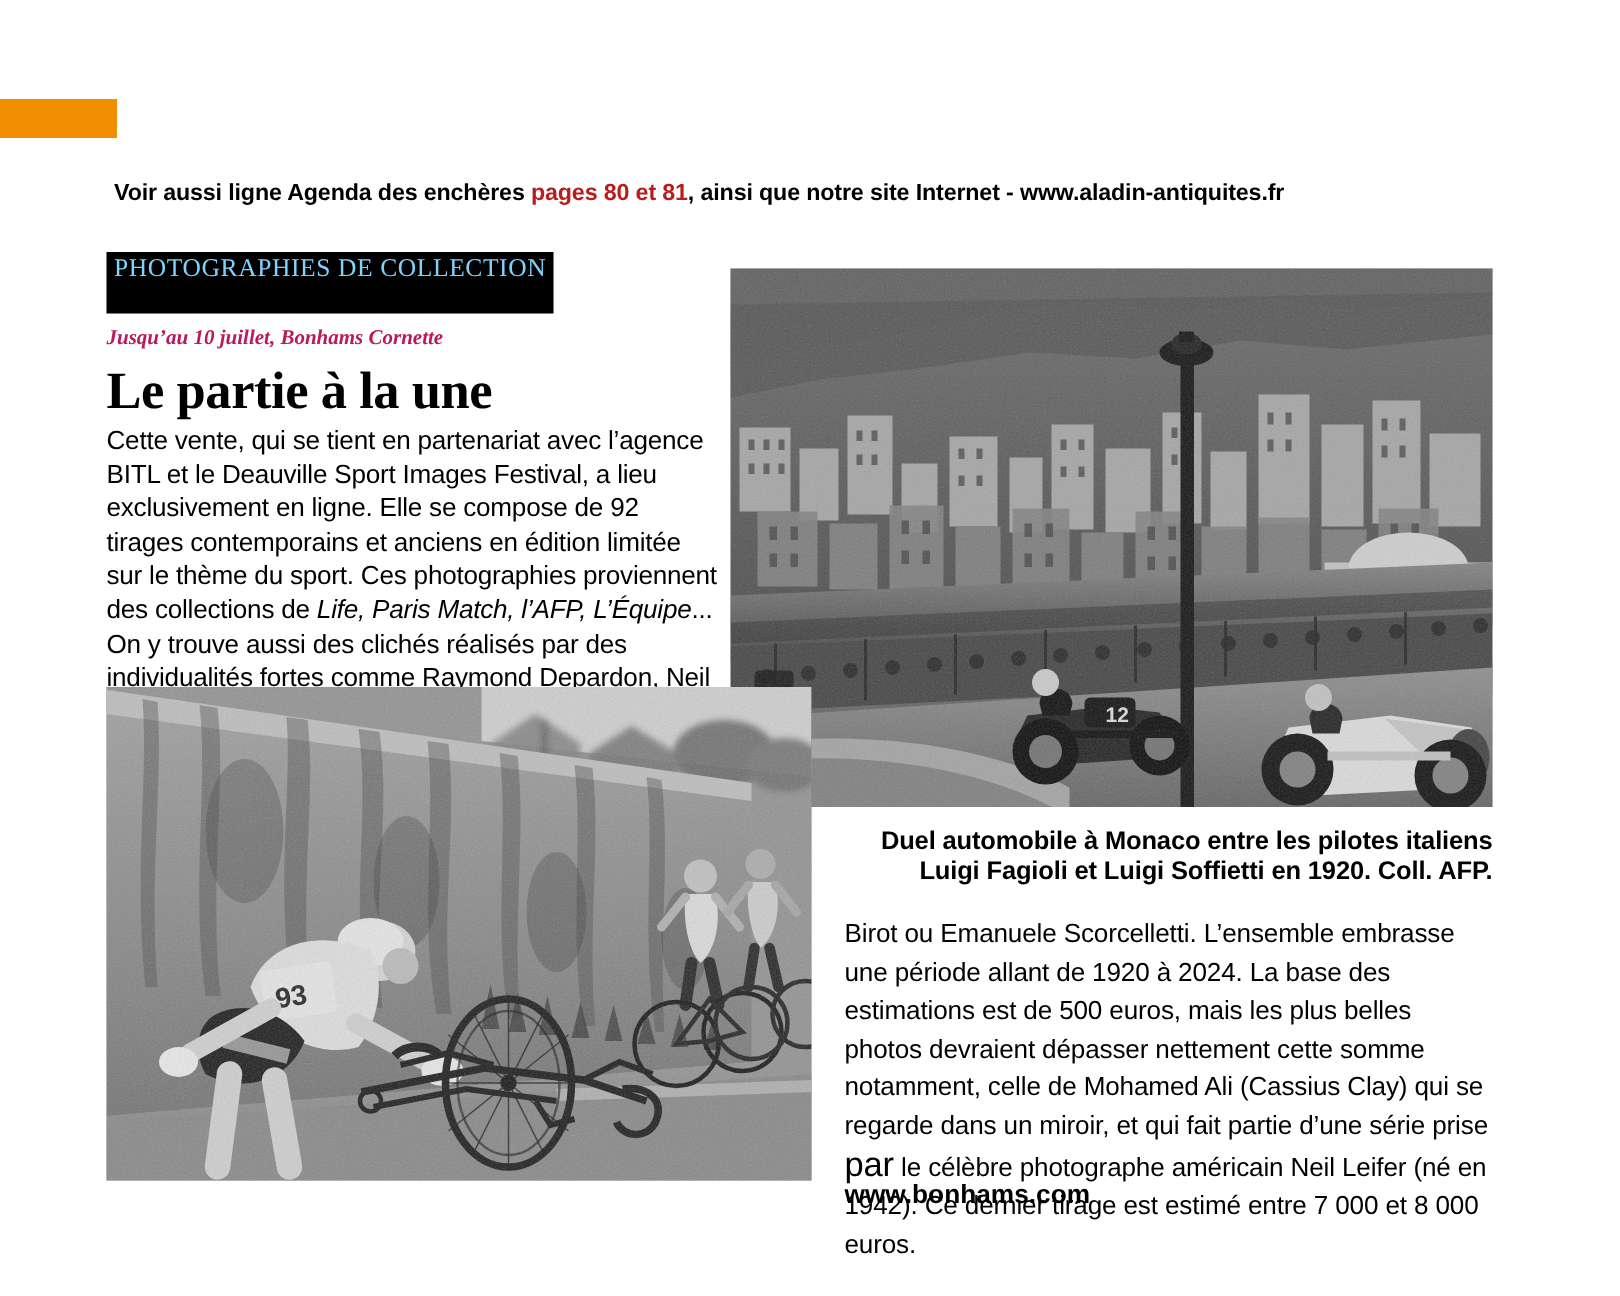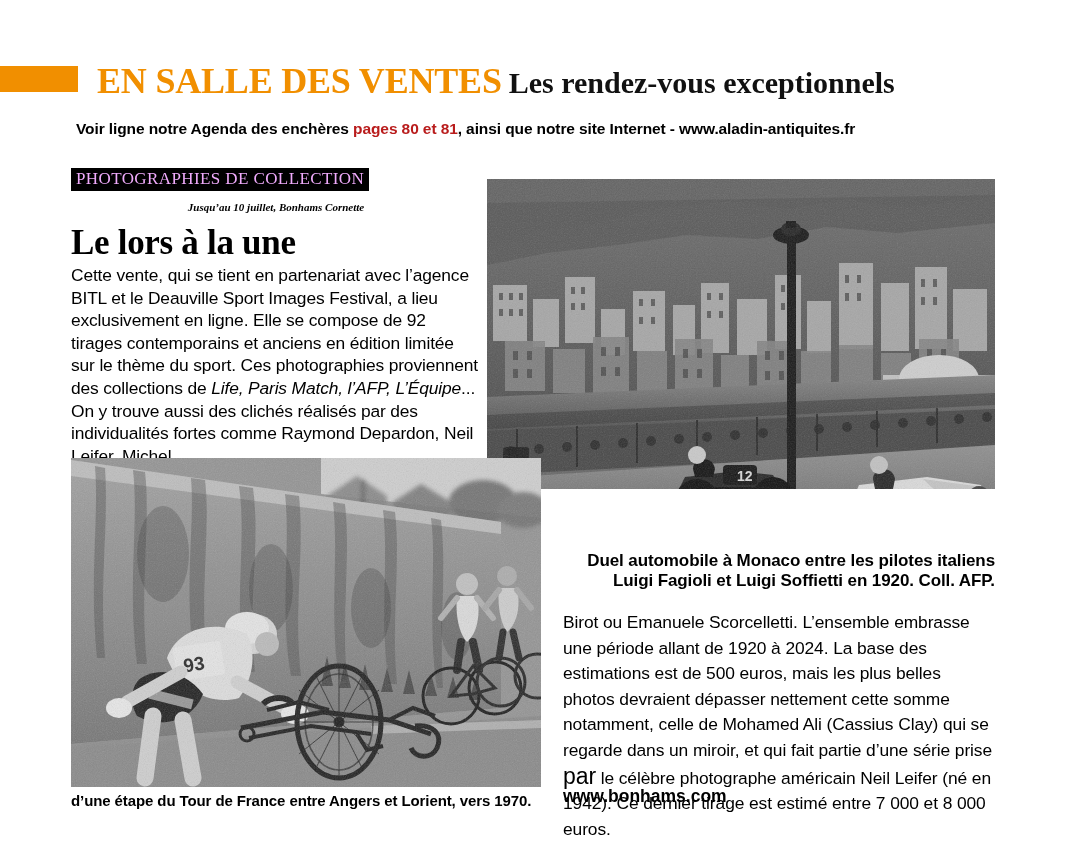--- a/index.html
+++ b/index.html
@@ -68,37 +68,36 @@
   
   #left-col {
     position: absolute;
     left: 71px;
     top: 168px;
     width: 410px;
   }
   #section-banner {
     display: inline-block;
     background: #000000;
-    color: #f0abfc;
+    color: #7dd3fc;
     font-family: "Liberation Serif", serif;
     font-size: 17px;
     line-height: 20px;
-    padding: 1px 5px 2px 5px;
+    padding: 1px 5px 20px 5px;
     letter-spacing: 0.4px;
     white-space: nowrap;
   }
   #sale-dateline {
     margin-top: 6px;
-    color: #000000;
+    color: #be185d;
     font-family: "Liberation Serif", serif;
     font-style: italic;
     font-weight: bold;
-    font-size: 11px;
+    font-size: 14px;
     line-height: 21px;
-    text-align: center;
   }
   #headline {
     margin-top: 5px;
     font-family: "Liberation Serif", serif;
     font-weight: bold;
     font-size: 35px;
     line-height: 39px;
     letter-spacing: -0.3px;
   }
   #left-body {
@@ -109,21 +108,21 @@
     letter-spacing: -0.15px;
   }
   #left-body i { }
 
   
   #monaco-photo {
     position: absolute;
     left: 487px;
     top: 179px;
     width: 508px;
-    height: 310px;
+    height: 359px;
     overflow: hidden;
     background: #6e6e6e;
   }
   #monaco-caption {
     position: absolute;
     left: 560px;
     top: 551px;
     width: 435px;
     text-align: right;
     font-size: 17px;
@@ -172,35 +171,32 @@
     letter-spacing: -0.1px;
   }
 
   svg { display: block; }
 </style>
 </head>
 <body>
 
 <div id="masthead">
   <div id="orange-bar"></div>
-  <div id="masthead-title">
-    <span class="kicker">EN SALLE DES VENTES</span><span class="tagline">Les rendez-vous exceptionnels</span>
-  </div>
 </div>
 
 <div id="agenda-line">
-  <span>Voir ligne notre Agenda des enchères </span><span class="red">pages 80 et 81</span><span>, ainsi que notre site Internet - www.aladin-antiquites.fr</span>
+  <span>Voir aussi ligne Agenda des enchères </span><span class="red">pages 80 et 81</span><span>, ainsi que notre site Internet - www.aladin-antiquites.fr</span>
 </div>
 
 <div id="left-col">
   <div id="section-banner">PHOTOGRAPHIES DE COLLECTION</div>
   <div id="sale-dateline">
     <div>Jusqu’au 10 juillet, Bonhams Cornette</div>
   </div>
-  <div id="headline">Le lors à la une</div>
+  <div id="headline">Le partie à la une</div>
   <div id="left-body"><span>Cette vente, qui se tient en partenariat avec l’agence BITL et le Deauville Sport Images Festival, a lieu exclusivement en ligne. Elle se compose de 92 tirages contemporains et anciens en édition limitée sur le thème du sport. Ces photographies proviennent des collections de </span><i>Life, Paris Match, l’AFP, L’Équipe</i><span>... On y trouve aussi des clichés réalisés par des individualités fortes comme Raymond Depardon, Neil Leifer, Michel</span></div>
 </div>
 
 <div id="monaco-photo">
   <svg width="508" height="359" viewBox="0 0 508 359">
     <defs>
       <linearGradient id="skyG" x1="0" y1="0" x2="0" y2="1">
         <stop offset="0%" stop-color="#787878"></stop>
         <stop offset="100%" stop-color="#565656"></stop>
       </linearGradient>
@@ -573,14 +569,13 @@
 
       <circle cx="176" cy="276" r="7" stroke-width="3"></circle>
     </g>
 
     <rect x="0" y="0" width="470" height="329" filter="url(#grainC)" fill="none"></rect>
     <rect x="0" y="0" width="470" height="329" fill="#000" opacity="0.04"></rect>
   </svg>
 </div>
 
 <div id="cycling-caption">
-  <div>d’une étape du Tour de France entre Angers et Lorient, vers 1970.</div>
 </div>
 
 </body></html>

